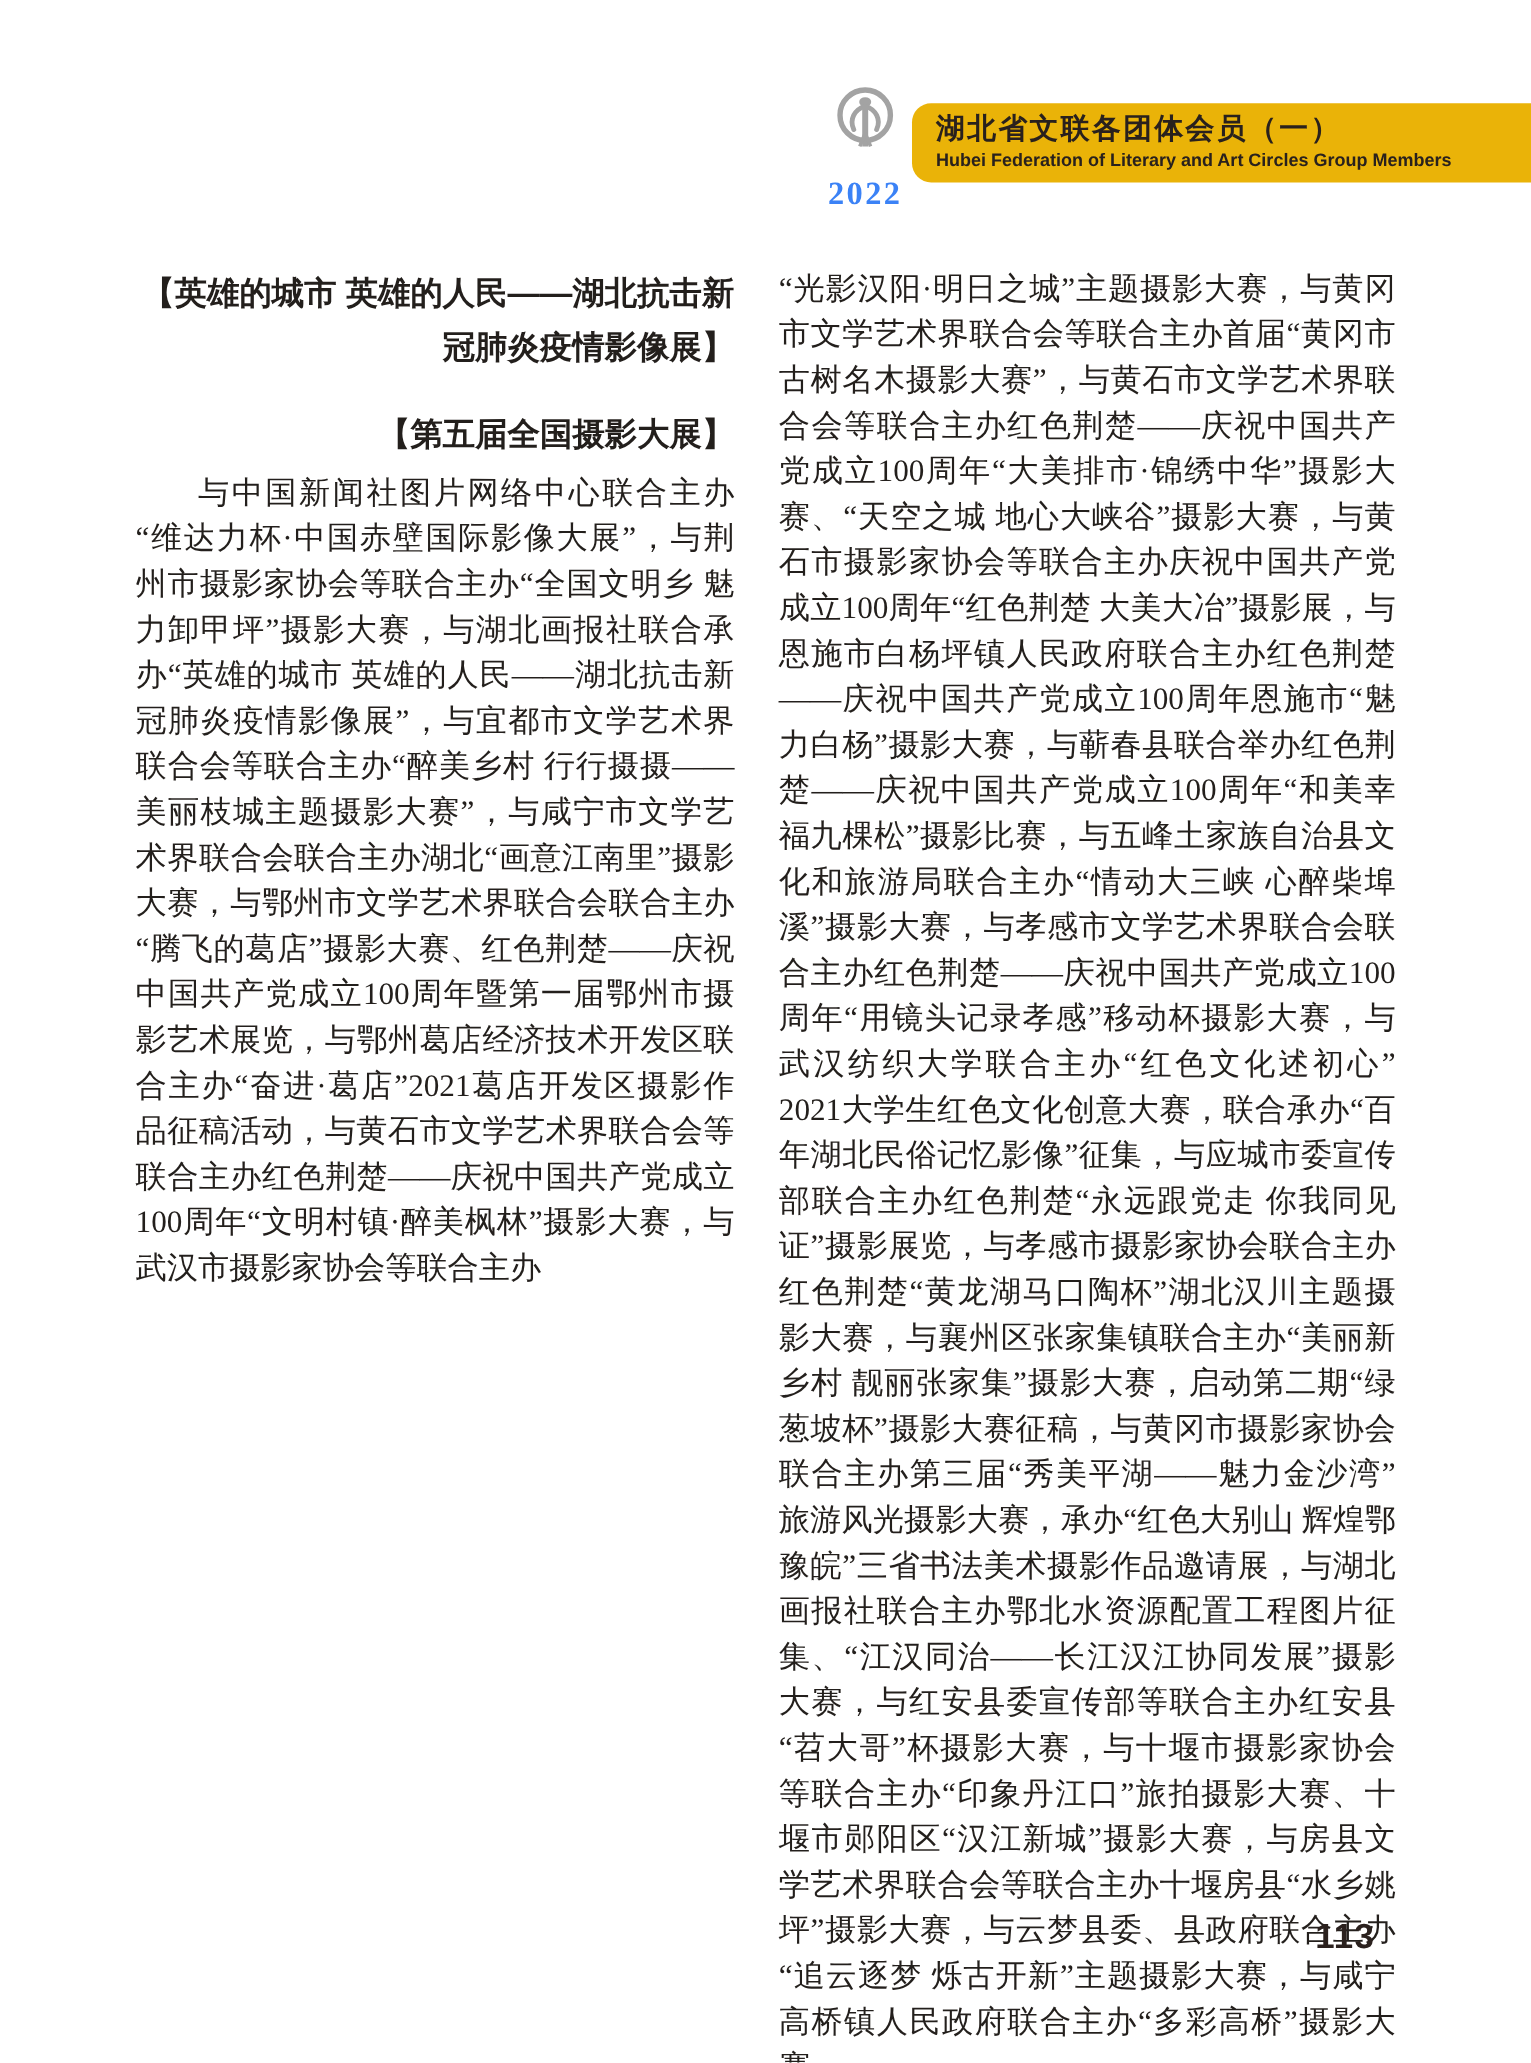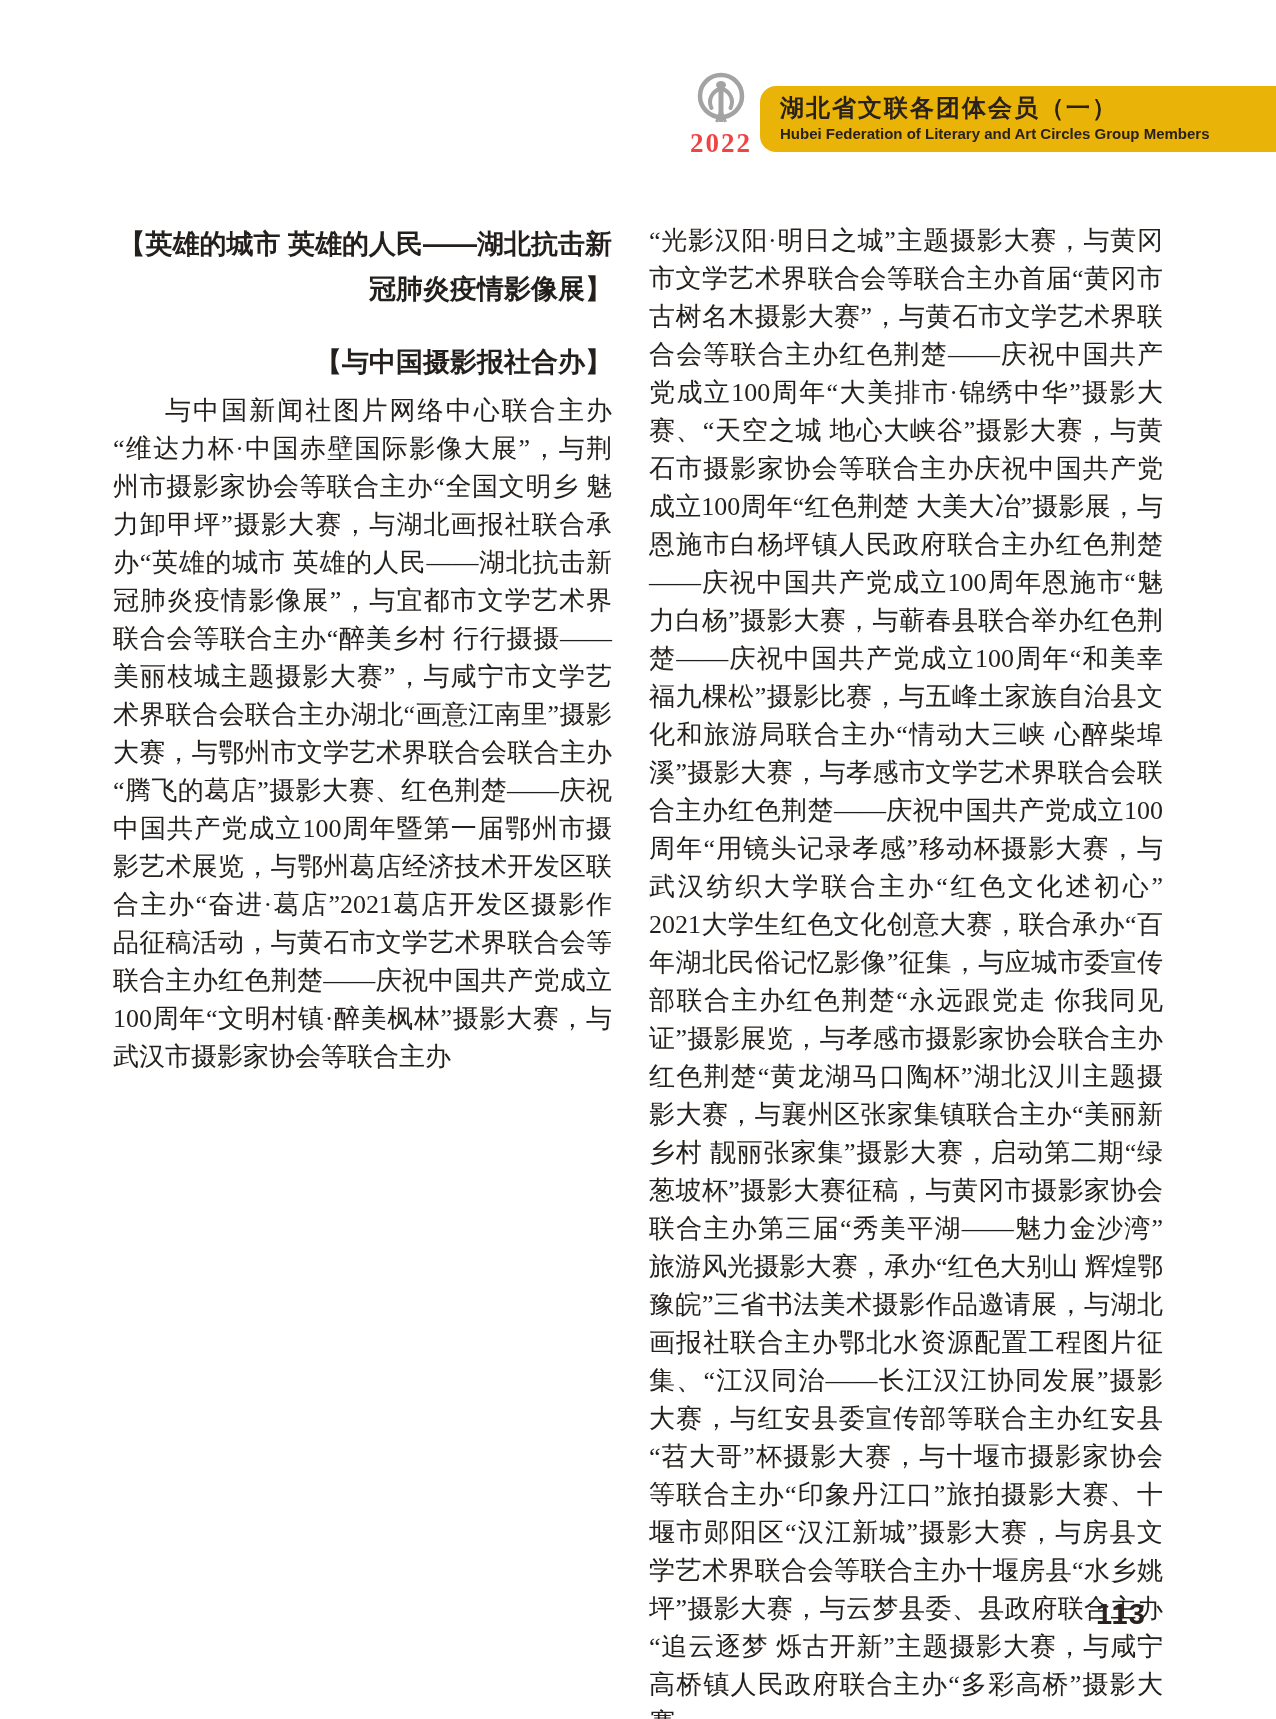--- a/index.html
+++ b/index.html
@@ -19,22 +19,22 @@
     left:678px; top:72px;
     width:86px;
     text-align:center;
   }
   .logo-svg{width:50px;height:54px;display:block;margin:0 auto;}
   .logo-year{
     font-family:"Liberation Serif","DejaVu Serif",serif;
     font-weight:bold;
     font-size:27px;
     letter-spacing:2px;
-    color:#ef4444;
-    margin-top:2px;
+    color:#3b82f6;
+    margin-top:20px;
   }
   .header-band{
     position:absolute;
     left:760px; top:86px;
     width:548px; height:66px;
     background:#eab308;
     border-radius:16px;
     box-sizing:border-box;
     padding:9px 12px 0 20px;
   }
@@ -114,21 +114,21 @@
     <div class="logo-year">2022</div>
   </div>
 
   <div class="header-band">
     <div class="band-cn">湖北省文联各团体会员（一）</div>
     <div class="band-en">Hubei Federation of Literary and Art Circles Group Members</div>
   </div>
 
   <div class="col col-left">
     <h2 class="entry-heading">【英雄的城市 英雄的人民——湖北抗击新冠肺炎疫情影像展】</h2>
-    <h2 class="entry-heading spaced">【与中国摄影报社合办】</h2>
+    <h2 class="entry-heading spaced">【第五届全国摄影大展】</h2>
     <p class="body-para">与中国新闻社图片网络中心联合主办“维达力杯·中国赤壁国际影像大展”，与荆州市摄影家协会等联合主办“全国文明乡 魅力卸甲坪”摄影大赛，与湖北画报社联合承办“英雄的城市 英雄的人民——湖北抗击新冠肺炎疫情影像展”，与宜都市文学艺术界联合会等联合主办“醉美乡村 行行摄摄——美丽枝城主题摄影大赛”，与咸宁市文学艺术界联合会联合主办湖北“画意江南里”摄影大赛，与鄂州市文学艺术界联合会联合主办“腾飞的葛店”摄影大赛、红色荆楚——庆祝中国共产党成立100周年暨第一届鄂州市摄影艺术展览，与鄂州葛店经济技术开发区联合主办“奋进·葛店”2021葛店开发区摄影作品征稿活动，与黄石市文学艺术界联合会等联合主办红色荆楚——庆祝中国共产党成立100周年“文明村镇·醉美枫林”摄影大赛，与武汉市摄影家协会等联合主办</p>
   </div>
 
   <div class="col col-right">
     <p class="body-para continuation">“光影汉阳·明日之城”主题摄影大赛，与黄冈市文学艺术界联合会等联合主办首届“黄冈市古树名木摄影大赛”，与黄石市文学艺术界联合会等联合主办红色荆楚——庆祝中国共产党成立100周年“大美排市·锦绣中华”摄影大赛、“天空之城 地心大峡谷”摄影大赛，与黄石市摄影家协会等联合主办庆祝中国共产党成立100周年“红色荆楚 大美大冶”摄影展，与恩施市白杨坪镇人民政府联合主办红色荆楚——庆祝中国共产党成立100周年恩施市“魅力白杨”摄影大赛，与蕲春县联合举办红色荆楚——庆祝中国共产党成立100周年“和美幸福九棵松”摄影比赛，与五峰土家族自治县文化和旅游局联合主办“情动大三峡 心醉柴埠溪”摄影大赛，与孝感市文学艺术界联合会联合主办红色荆楚——庆祝中国共产党成立100周年“用镜头记录孝感”移动杯摄影大赛，与武汉纺织大学联合主办“红色文化述初心”2021大学生红色文化创意大赛，联合承办“百年湖北民俗记忆影像”征集，与应城市委宣传部联合主办红色荆楚“永远跟党走 你我同见证”摄影展览，与孝感市摄影家协会联合主办红色荆楚“黄龙湖马口陶杯”湖北汉川主题摄影大赛，与襄州区张家集镇联合主办“美丽新乡村 靓丽张家集”摄影大赛，启动第二期“绿葱坡杯”摄影大赛征稿，与黄冈市摄影家协会联合主办第三届“秀美平湖——魅力金沙湾”旅游风光摄影大赛，承办“红色大别山 辉煌鄂豫皖”三省书法美术摄影作品邀请展，与湖北画报社联合主办鄂北水资源配置工程图片征集、“江汉同治——长江汉江协同发展”摄影大赛，与红安县委宣传部等联合主办红安县“苕大哥”杯摄影大赛，与十堰市摄影家协会等联合主办“印象丹江口”旅拍摄影大赛、十堰市郧阳区“汉江新城”摄影大赛，与房县文学艺术界联合会等联合主办十堰房县“水乡姚坪”摄影大赛，与云梦县委、县政府联合主办“追云逐梦 烁古开新”主题摄影大赛，与咸宁高桥镇人民政府联合主办“多彩高桥”摄影大赛。</p>
   </div>
 
   <div class="page-number">113</div>
 
 </div>

